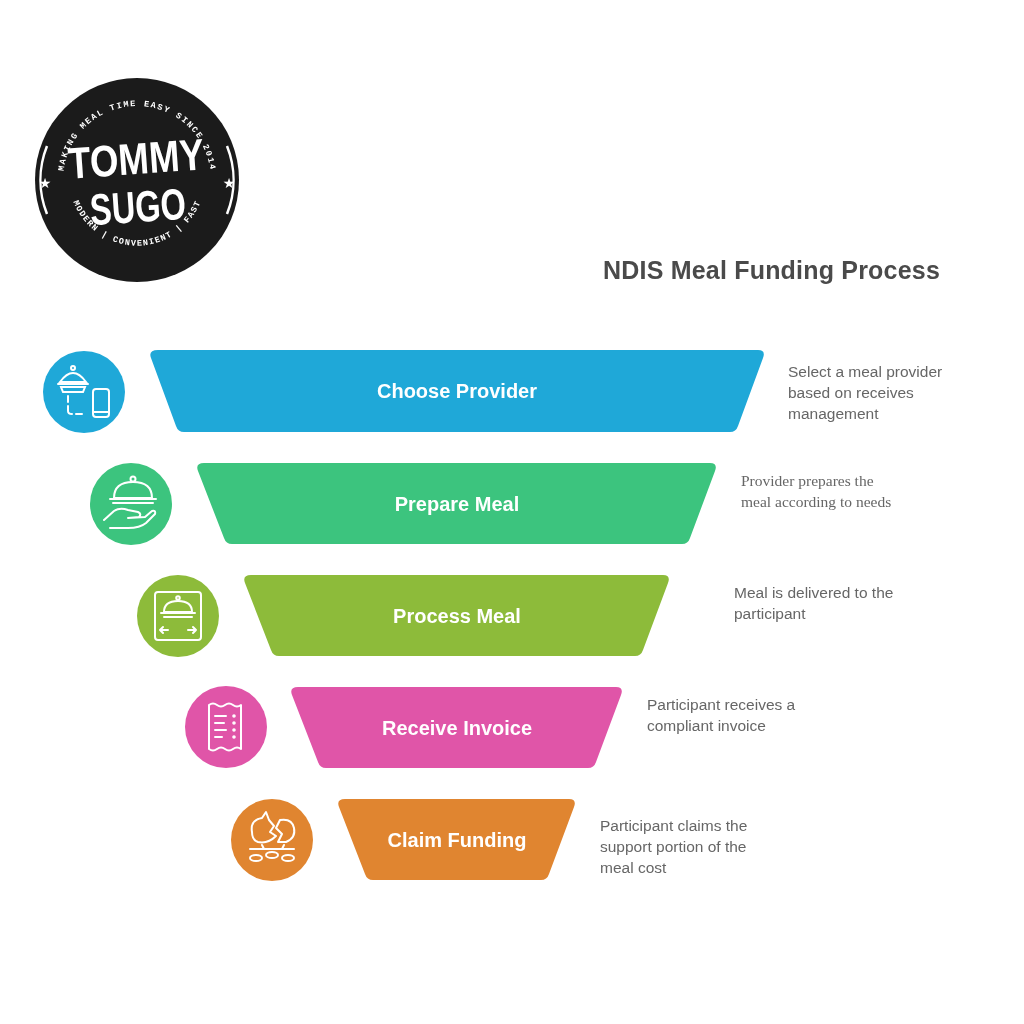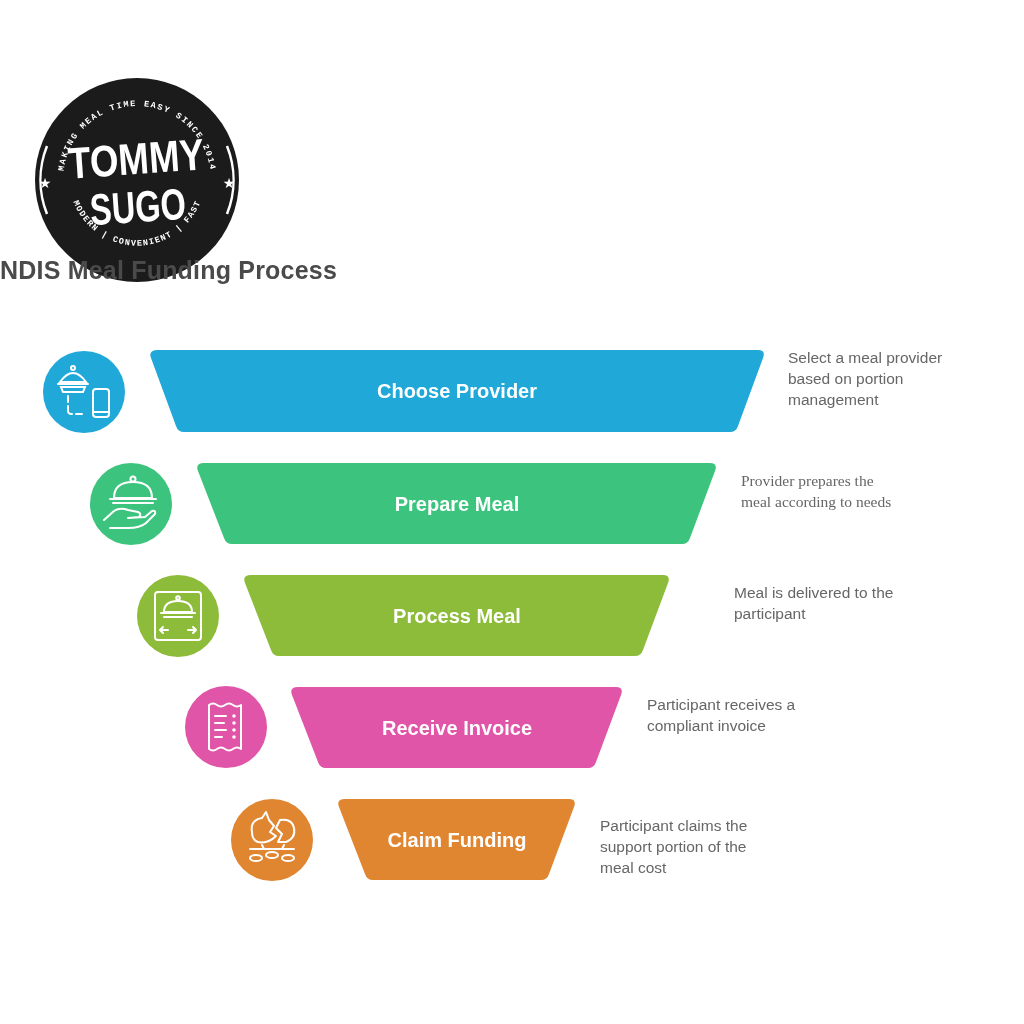--- a/index.html
+++ b/index.html
@@ -1,18 +1,18 @@
 <!DOCTYPE html>
 <html><head>
 <meta charset="utf-8">
 <style>
   html, body { margin:0; padding:0; background:#ffffff; }
   body { width:1024px; height:1024px; position:relative; overflow:hidden; font-family:"Liberation Sans", sans-serif; }
   .logo { position:absolute; left:33px; top:76px; width:208px; height:208px; }
-  .title { position:absolute; left:0; width:940px; top:256px; text-align:left; font-size:25px; font-weight:bold; color:#4a4a4a; letter-spacing:0.2px; }
+  .title { position:absolute; left:0; width:940px; top:256px; text-align:right; font-size:25px; font-weight:bold; color:#4a4a4a; letter-spacing:0.2px; }
   .stage-svg { position:absolute; left:0; top:0; width:1024px; height:1024px; }
   .stage-label { position:absolute; color:#ffffff; font-weight:bold; font-size:20px; text-align:center; white-space:nowrap; transform:translateX(-50%); }
   .desc { position:absolute; color:#666666; font-size:15.5px; line-height:21px; }
 </style>
 </head>
 <body>
 
 <div class="logo">
   <svg width="208" height="208" viewBox="0 0 208 208">
     <defs>
@@ -116,23 +116,23 @@
     </g>
   </g>
 </svg>
 
 <div class="stage-label" style="left:457px; top:380px;">Choose Provider</div>
 <div class="stage-label" style="left:457px; top:493px;">Prepare Meal</div>
 <div class="stage-label" style="left:457px; top:605px;">Process Meal</div>
 <div class="stage-label" style="left:457px; top:717px;">Receive Invoice</div>
 <div class="stage-label" style="left:457px; top:829px;">Claim Funding</div>
 
-<div class="desc" style="left:788px; top:347px;">
+<div class="desc" style="left:788px; top:361px;">
   <div>Select a meal provider</div>
-  <div>based on portion</div>
+  <div>based on receives</div>
   <div>management</div>
 </div>
 <div class="desc" style="left:741px; top:470px;font-family:Liberation Serif, serif;">
   <div>Provider prepares the</div>
   <div>meal according to needs</div>
 </div>
 <div class="desc" style="left:694px; top:582px;margin-left:40px;">
   <div>Meal is delivered to the</div>
   <div>participant</div>
 </div>

